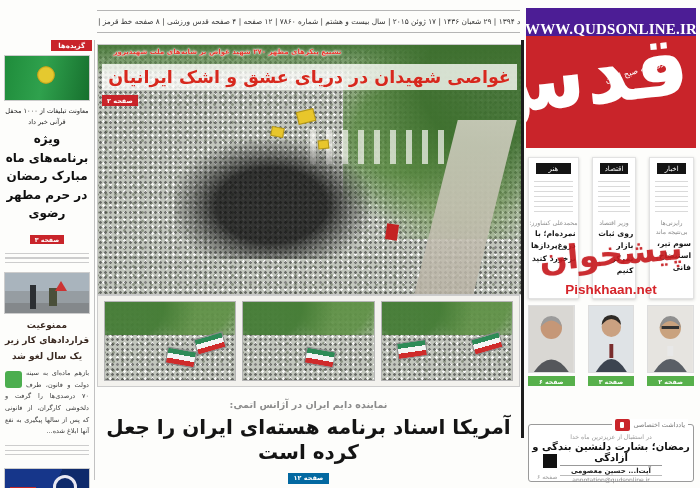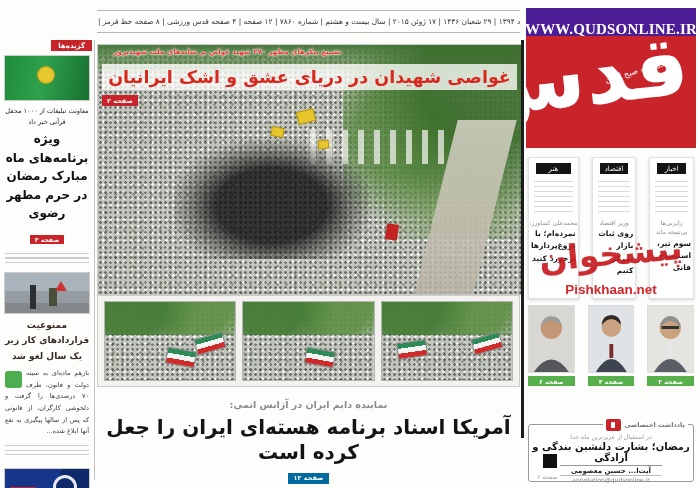--- a/index.html
+++ b/index.html
@@ -130,21 +130,21 @@
   .portraits{display:flex;gap:13px;margin-top:6px;}
   .portrait{flex:1;}
   .portrait-img{height:66px;border:1px solid #ddd;background:#eceae6;position:relative;overflow:hidden;}
   .portrait-label{background:#57b04b;color:#fff;font-size:6.2px;text-align:center;padding:1.5px 0;
        margin-top:3px;font-weight:bold;}
 
   
   .note-box{position:absolute;right:6px;top:424px;width:166px;height:58px;border:1px solid #9a9a9a;
        border-radius:3px;background:#fff;box-sizing:border-box;}
   .note-tab{position:absolute;top:-6px;right:5px;display:flex;align-items:center;gap:3px;background:#fff;
-       padding:0 3px;font-weight:bold;}
+       padding:0 3px;}
   .note-tab-icon{width:15px;height:12px;background:#c9242a;border-radius:2px;position:relative;}
   .note-tab-icon::after{content:"";position:absolute;left:5px;top:3px;width:4px;height:6px;background:#fff;
        border-radius:1px;}
   .note-tab-label{font-size:6.5px;color:#777;}
   .note-kicker{font-size:6.2px;color:#999;text-align:center;margin-top:8px;}
   .note-headline{font-size:10px;font-weight:bold;text-align:center;color:#101010;margin-top:1px;}
   .note-author{font-size:7px;font-weight:bold;text-align:center;width:62%;margin:2px auto 0;
        border-top:1px solid #999;border-bottom:1px solid #bbb;padding:1px 0 0;color:#222;}
   .note-email{font-size:6px;color:#888;text-align:center;direction:ltr;}
   .note-square{position:absolute;left:14px;bottom:13px;width:14px;height:14px;background:#111;}

